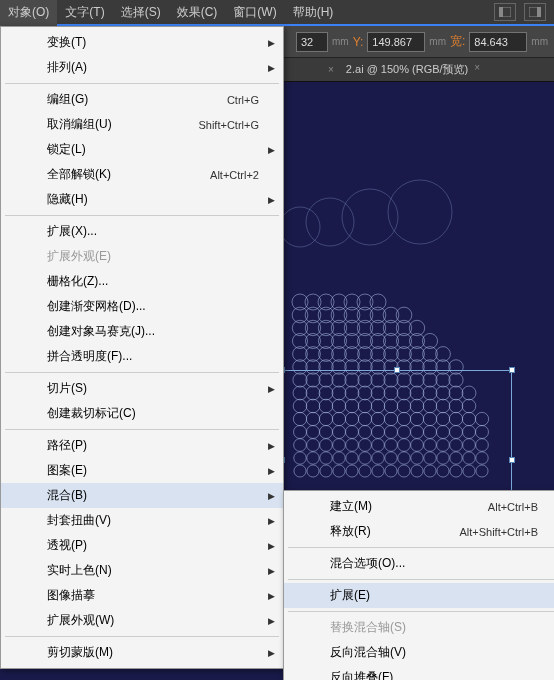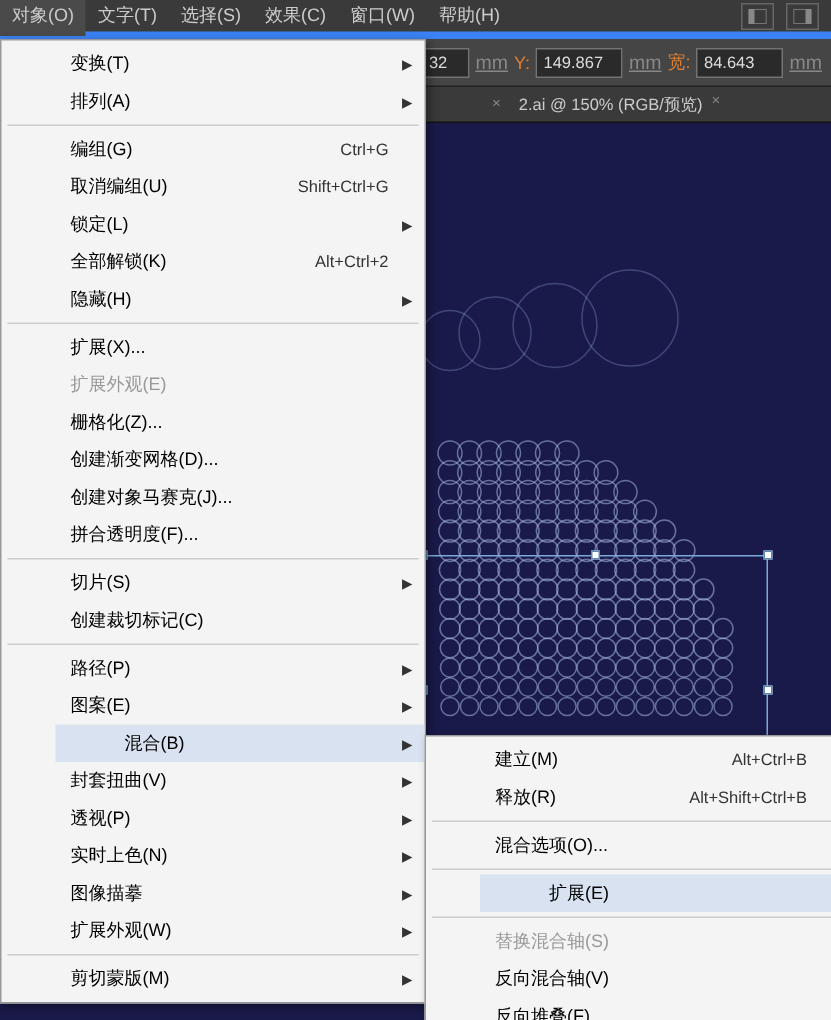--- a/index.html
+++ b/index.html
@@ -1,40 +1,40 @@
 <!DOCTYPE html>
 <html><head>
 <meta charset="utf-8">
 <style>
   * { margin: 0; padding: 0; box-sizing: border-box; }
   body { width: 554px; height: 680px; background: #1a1a4a; font-family: "Microsoft YaHei", sans-serif; font-size: 12px; color: #ccc; overflow: hidden; position: relative; }
   
-  .menubar { background: #3a3a3a; height: 26px; display: flex; align-items: center; border-bottom: 5px solid #3b82f6; }
+  .menubar { background: #3a3a3a; height: 26px; display: flex; align-items: center; border-bottom: 2px solid #3b82f6; }
   .menu-item { padding: 5px 8px; color: #ccc; cursor: default; }
   .menu-item.active { background: #4a4a4a; }
   .menubar-icons { margin-left: auto; display: flex; gap: 8px; padding-right: 8px; }
   .mb-icon { width: 22px; height: 18px; border: 1px solid #666; display: flex; align-items: center; justify-content: center; }
   
   .toolbar { background: #454545; height: 32px; display: flex; align-items: center; gap: 4px; padding: 0 6px; border-bottom: 1px solid #222; position: relative; }
   .tb-label { color: #aaa; }
   .tb-label.orange { color: #e08030; }
   .tb-input { background: #2a2a2a; border: 1px solid #737373; color: #ddd; width: 58px; height: 20px; padding: 0 4px; font-size: 11px; }
-  .tb-unit { color: #888; font-size: 13px; text-decoration: underline; }
+  .tb-unit { color: #888; font-size: 10px; }
   
   .tabbar { background: #3a3a3a; height: 24px; display: flex; align-items: center; padding-left: 8px; border-bottom: 1px solid #111; }
   .tab { padding: 3px 12px; color: #ccc; font-size: 11px; display: flex; align-items: flex-start; gap: 6px; }
   .tab-close { font-size: 10px; color: #888; }
   
   .canvas { position: absolute; top: 82px; left: 0; right: 0; bottom: 0; background: #1a1a4a; overflow: hidden; }
   .sel-box { position: absolute; top: 288px; left: 282px; width: 230px; height: 180px; border: 1px solid #7aa8d8; }
   .sel-handle { position: absolute; width: 6px; height: 6px; background: #fff; border: 1px solid #5a88b8; }
   
   .dropdown { position: absolute; top: 26px; left: 0; width: 284px; background: #f4f4f4; border: 1px solid #999; box-shadow: 2px 2px 6px rgba(0,0,0,0.4); padding: 3px 0; color: #000; z-index: 100; }
   .dd-item { display: flex; justify-content: space-between; align-items: center; padding: 4px 24px 4px 46px; cursor: default; position: relative; }
-  .dd-item.hover { background: #d8e2f0; margin-left: 36px; }
+  .dd-item.hover { background: #d8e2f0; }
   .dd-item.disabled { color: #999; }
   .dd-sep { height: 1px; background: #ccc; margin: 3px 4px; }
   .dd-label {}
   .dd-short { color: #333; font-size: 11px; }
   .dd-item.disabled .dd-short { color: #aaa; }
   .dd-arrow { position: absolute; right: 8px; font-size: 9px; color: #333; }
   
   .submenu { position: absolute; top: 490px; left: 283px; width: 280px; background: #f4f4f4; border: 1px solid #999; box-shadow: 2px 2px 6px rgba(0,0,0,0.4); padding: 3px 0; color: #000; z-index: 101; }
   
   circle.blend { fill: none; stroke: rgba(180,200,240,0.5); stroke-width: 1; }

